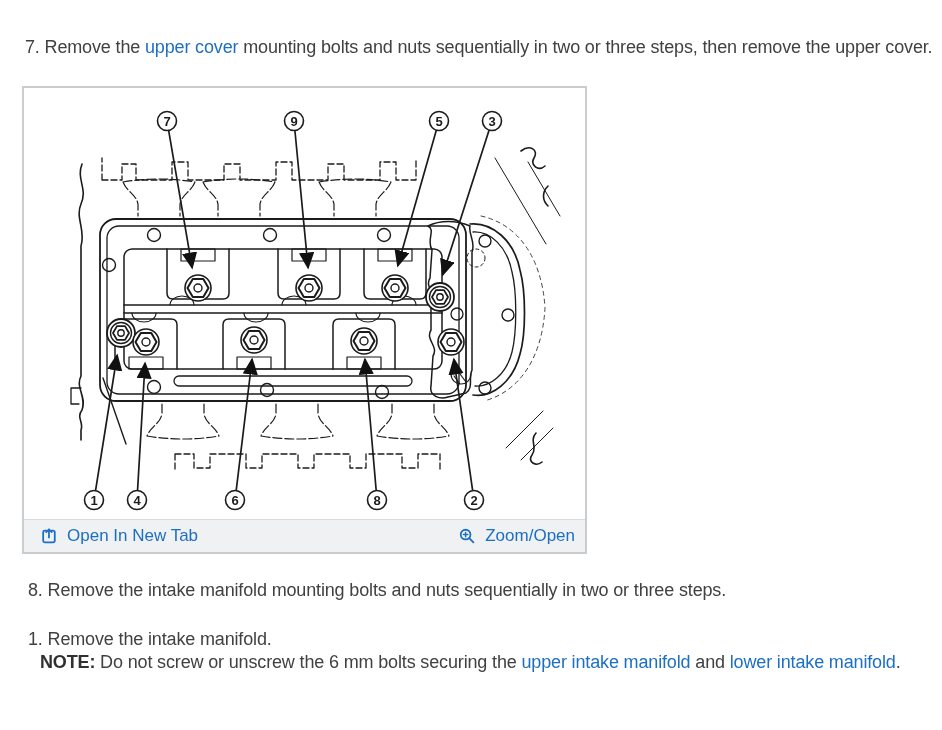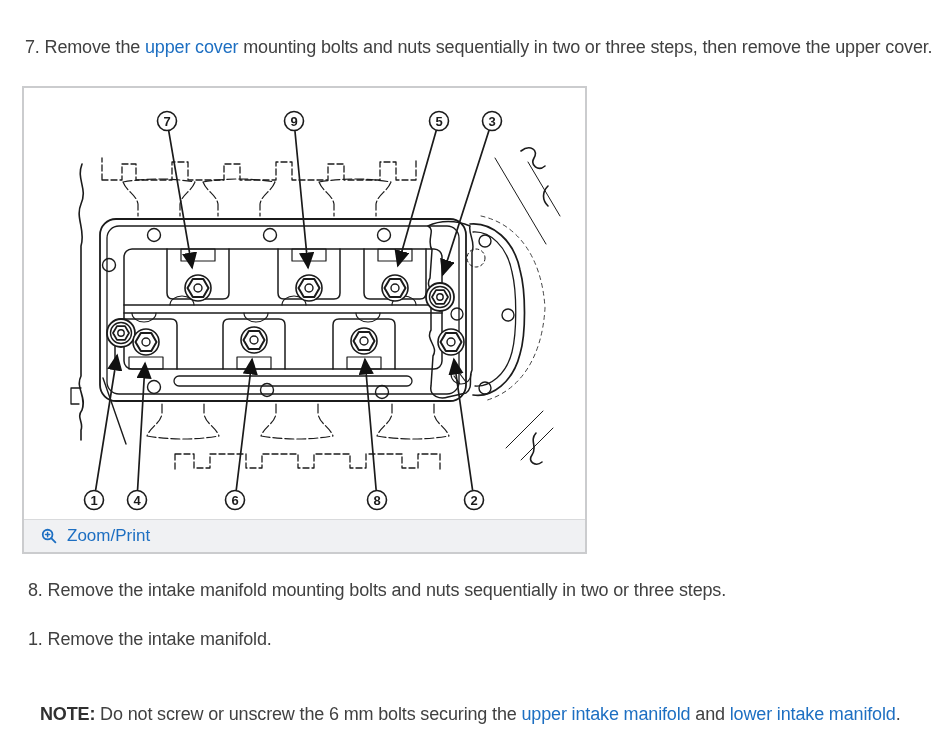--- a/index.html
+++ b/index.html
@@ -5,21 +5,21 @@
   html,body{margin:0;padding:0;}
   body{
     width:942px;height:730px;position:relative;background:#ffffff;
     font-family:"Liberation Sans",sans-serif;color:#414141;overflow:hidden;
   }
   .step{position:absolute;font-size:18px;letter-spacing:-0.15px;white-space:nowrap;}
   .lnk{color:#1d6fc2;cursor:pointer;text-decoration:none;}
   #step7{left:25px;top:9px;margin-top:28px;}
   #step8{left:28px;top:580px;}
   #step9{left:28px;top:629px;}
-  #note{left:40px;top:704px;text-align:right;}
+  #note{left:40px;top:652px;text-align:right;}
   #note b{color:#303030;}
   .panel{
     position:absolute;left:22px;top:86px;width:565px;height:468px;
     border:2px solid #cbccce;box-sizing:border-box;background:#fff;
   }
   .imgarea{width:561px;height:431px;position:relative;background:#fff;}
   .toolbar{
     height:33px;border-top:1px solid #d9dadc;background:#f0f1f3;
     display:flex;align-items:center;justify-content:space-between;
     padding:0 10px 0 16px;box-sizing:border-box;font-size:17px;
@@ -213,27 +213,36 @@
             <circle cx="450" cy="412" r="9.5" fill="#fff" stroke="#1b1b1b" stroke-width="1.6"></circle>
             <text x="450" y="416.5" text-anchor="middle" fill="#1b1b1b" stroke="none" font-size="13px" font-weight="700">2</text>
           </g>
         </g>
     </svg>
   </div>
 
   <div class="toolbar">
     <span class="tlink">
       <span>
+        <svg width="19" height="19" viewBox="0 0 18 18" fill="none" stroke="#1d6fc2" stroke-width="1.7" stroke-linecap="round" stroke-linejoin="round">
+          <path d="M6,3.5 H4.5 A1.5,1.5 0 0 0 3,5 V13 A1.5,1.5 0 0 0 4.5,14.5 H12.5 A1.5,1.5 0 0 0 14,13 V5 A1.5,1.5 0 0 0 12.5,3.5 H11"></path>
+          <path d="M8.5,10 V2.5 M5.9,4.8 L8.5,2.2 L11.1,4.8"></path>
+        </svg>
+      </span>
+      <span>Open In New Tab</span>
+    </span>
+    <span class="tlink">
+      <span>
         <svg width="19" height="19" viewBox="0 0 18 18" fill="none" stroke="#1d6fc2" stroke-width="1.7" stroke-linecap="round">
           <circle cx="7.2" cy="7.2" r="4.6"></circle>
           <path d="M10.6,10.6 L14.6,14.6"></path>
           <path d="M7.2,5.2 V9.2 M5.2,7.2 H9.2" stroke-width="1.4"></path>
         </svg>
       </span>
-      <span>Zoom/Print</span>
+      <span>Zoom/Open</span>
     </span>
   </div>
 </div>
 
 <div class="step" id="step8">8. Remove the intake manifold mounting bolts and nuts sequentially in two or three steps.</div>
 <div class="step" id="step9">1. Remove the intake manifold.</div>
 
 <div class="step" id="note"><b>NOTE:</b><span> Do not screw or unscrew the 6 mm bolts securing the </span><span class="lnk">upper intake manifold</span><span> and </span><span class="lnk">lower intake manifold</span><span>.</span></div>
 
 </body></html>

